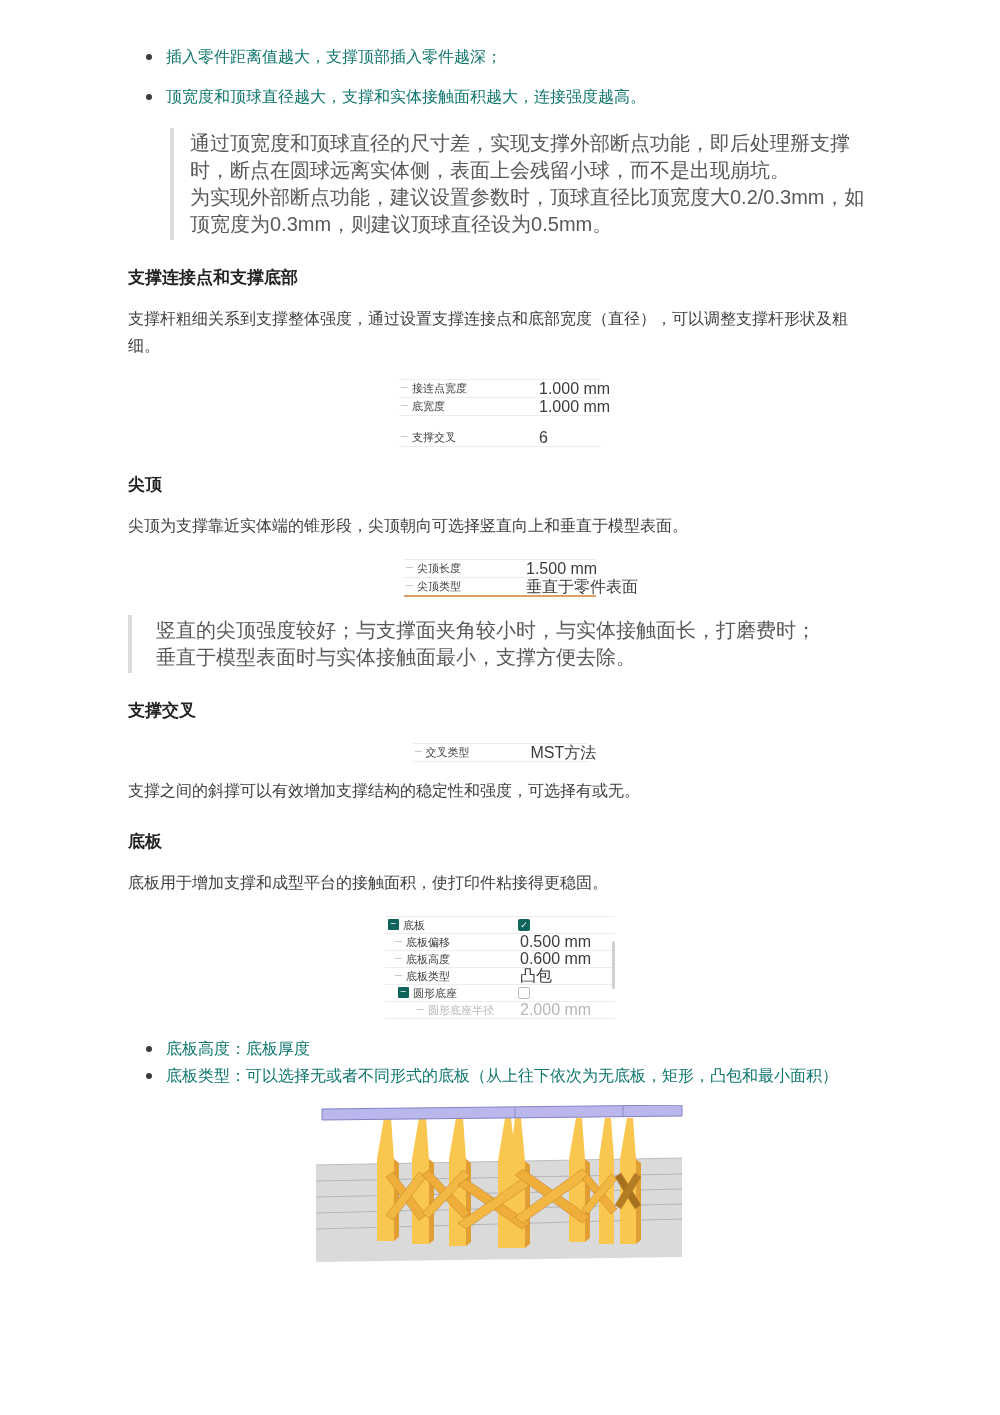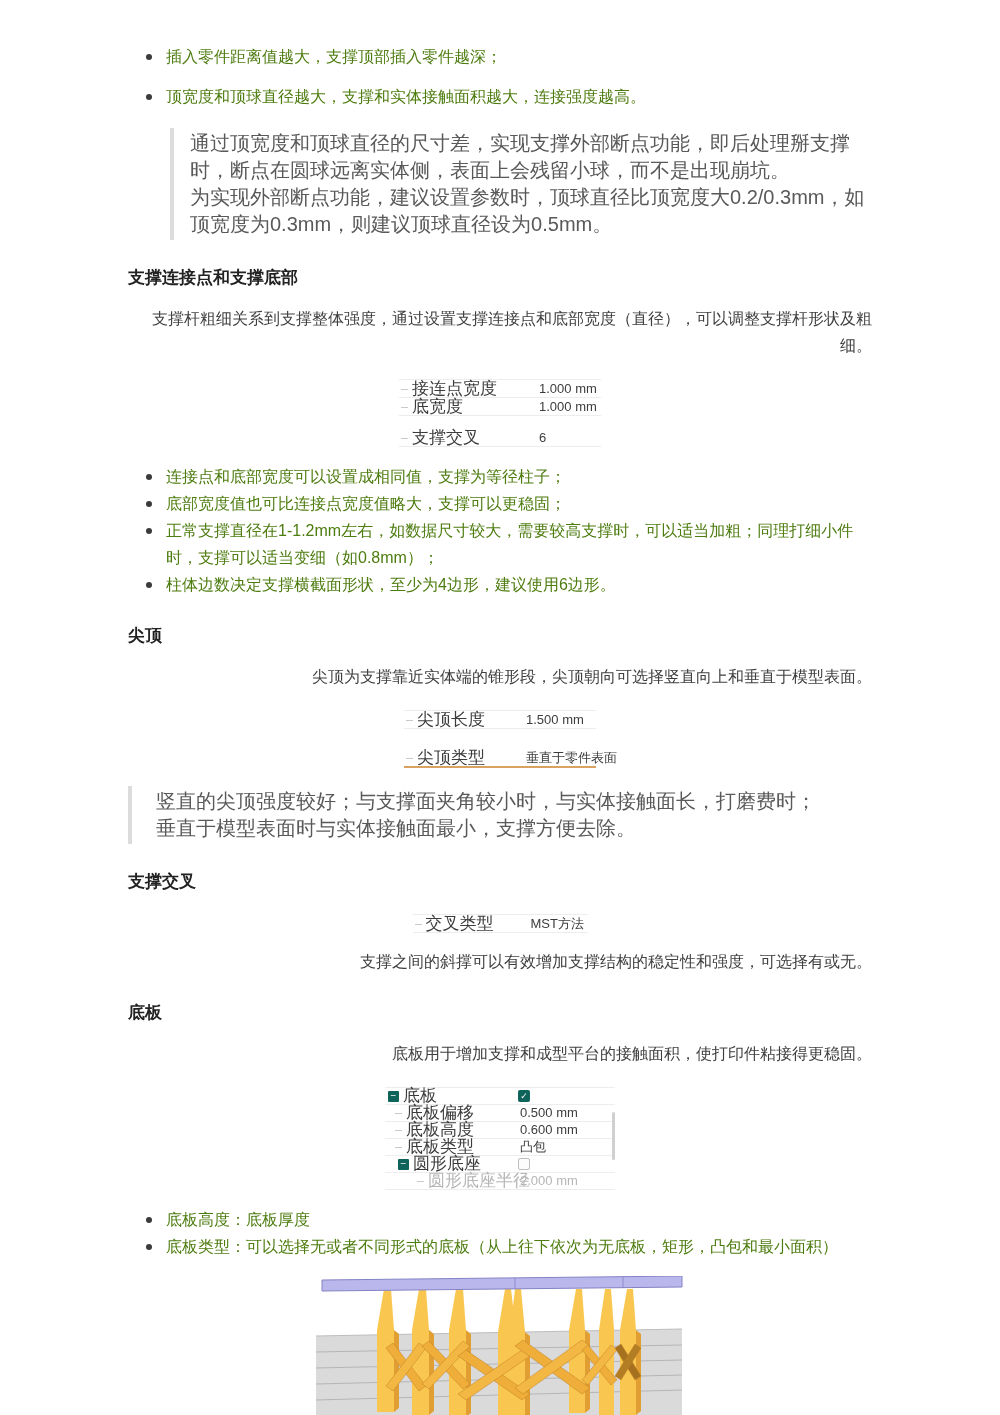--- a/index.html
+++ b/index.html
@@ -1,46 +1,46 @@
 <!DOCTYPE html>
 <html><head>
 <meta charset="utf-8">
 <style>
   html,body{margin:0;padding:0;background:#ffffff;}
   body{width:1000px;height:1415px;font-family:"Liberation Sans","DejaVu Sans",sans-serif;color:#3f3f3f;}
   .doc{padding:43px 128px 0 128px;}
 
   
   ul.blist{list-style:none;margin:16px 0 0 0;padding:0;}
-  ul.blist li{position:relative;padding-left:38px;font-size:16px;line-height:27px;color:#4d7c0f;}
+  ul.blist li{position:relative;padding-left:38px;font-size:16px;line-height:27px;color:#0f766e;}
   ul.blist li::before{content:"";position:absolute;left:18px;top:11px;width:6px;height:6px;border-radius:50%;background:#3b3b3b;}
   ul.blist.intro{margin-top:0;}
   ul.blist.intro li + li{margin-top:13px;}
 
   
   blockquote{margin:18px 0 0 0;padding:2px 0 2px 24px;border-left:4px solid #dcdcdc;}
   blockquote.indented{margin-left:42px;padding-left:16px;}
   blockquote p{margin:0;font-size:20px;line-height:27px;color:#595959;}
   blockquote p + p{}
 
   h3{margin:26px 0 0 0;font-size:17px;line-height:24px;font-weight:700;color:#222222;}
-  p.body{margin:15px 0 0 0;font-size:16px;line-height:27px;color:#3f3f3f;text-align:right;}
+  p.body{margin:15px 0 0 0;font-size:16px;line-height:27px;color:#3f3f3f;}
 
   
   .panel{margin:20px auto 0 auto;border-top:1px solid #ededed;font-size:11.5px;color:#3c3c3c;}
   .prow{position:relative;height:17px;line-height:17px;border-bottom:1px solid #ededed;white-space:nowrap;}
   .prow .tick{display:inline-block;width:7px;height:1px;background:#c9c9c9;vertical-align:middle;margin:0 4px 2px 2px;}
-  .prow .plabel{font-size:17px;color:#3c3c3c;}
-  .prow .pvalue{position:absolute;top:0;font-size:13px;color:#3c3c3c;}
+  .prow .plabel{font-size:11px;color:#3c3c3c;}
+  .prow .pvalue{position:absolute;top:0;font-size:16px;color:#3c3c3c;}
   .prow.spacer{height:13px;border-bottom:none;}
   .panel-1{width:202px;}
   .panel-1 .pvalue{left:140px;}
   .panel-2{width:192px;}
   .panel-2 .pvalue{left:122px;}
-  .panel-2 .prow.hl{border-bottom:2px solid #d9a263;margin-top:20px;}
+  .panel-2 .prow.hl{border-bottom:2px solid #d9a263;}
   .panel-3{width:175px;}
   .panel-3 .pvalue{left:118px;}
   .panel-4{width:230px;position:relative;}
   .panel-4 .prow{height:16px;line-height:16px;}
   .panel-4 .pvalue{left:135px;}
   .ind1 .tick{margin-left:10px;}
   .ind2 .tick{margin-left:32px;}
   .prow.dis .plabel,.prow.dis .pvalue{color:#b6b6b6;}
 
   .expander{display:inline-block;width:11px;height:11px;background:#0e635a;color:#ffffff;
@@ -84,26 +84,20 @@
       <span class="tick"></span><span class="plabel">底宽度</span>
       <span class="pvalue">1.000 mm</span>
     </div>
     <div class="prow spacer"></div>
     <div class="prow">
       <span class="tick"></span><span class="plabel">支撑交叉</span>
       <span class="pvalue">6</span>
     </div>
   </div>
 
-  <ul class="blist tight">
-    <li>连接点和底部宽度可以设置成相同值，支撑为等径柱子；</li>
-    <li>底部宽度值也可比连接点宽度值略大，支撑可以更稳固；</li>
-    <li>正常支撑直径在1-1.2mm左右，如数据尺寸较大，需要较高支撑时，可以适当加粗；同理打细小件时，支撑可以适当变细（如0.8mm）；</li>
-    <li>柱体边数决定支撑横截面形状，至少为4边形，建议使用6边形。</li>
-  </ul>
 
   <h3>尖顶</h3>
   <p class="body">尖顶为支撑靠近实体端的锥形段，尖顶朝向可选择竖直向上和垂直于模型表面。</p>
 
   <div class="panel panel-2">
     <div class="prow">
       <span class="tick"></span><span class="plabel">尖顶长度</span>
       <span class="pvalue">1.500 mm</span>
     </div>
     <div class="prow hl">

